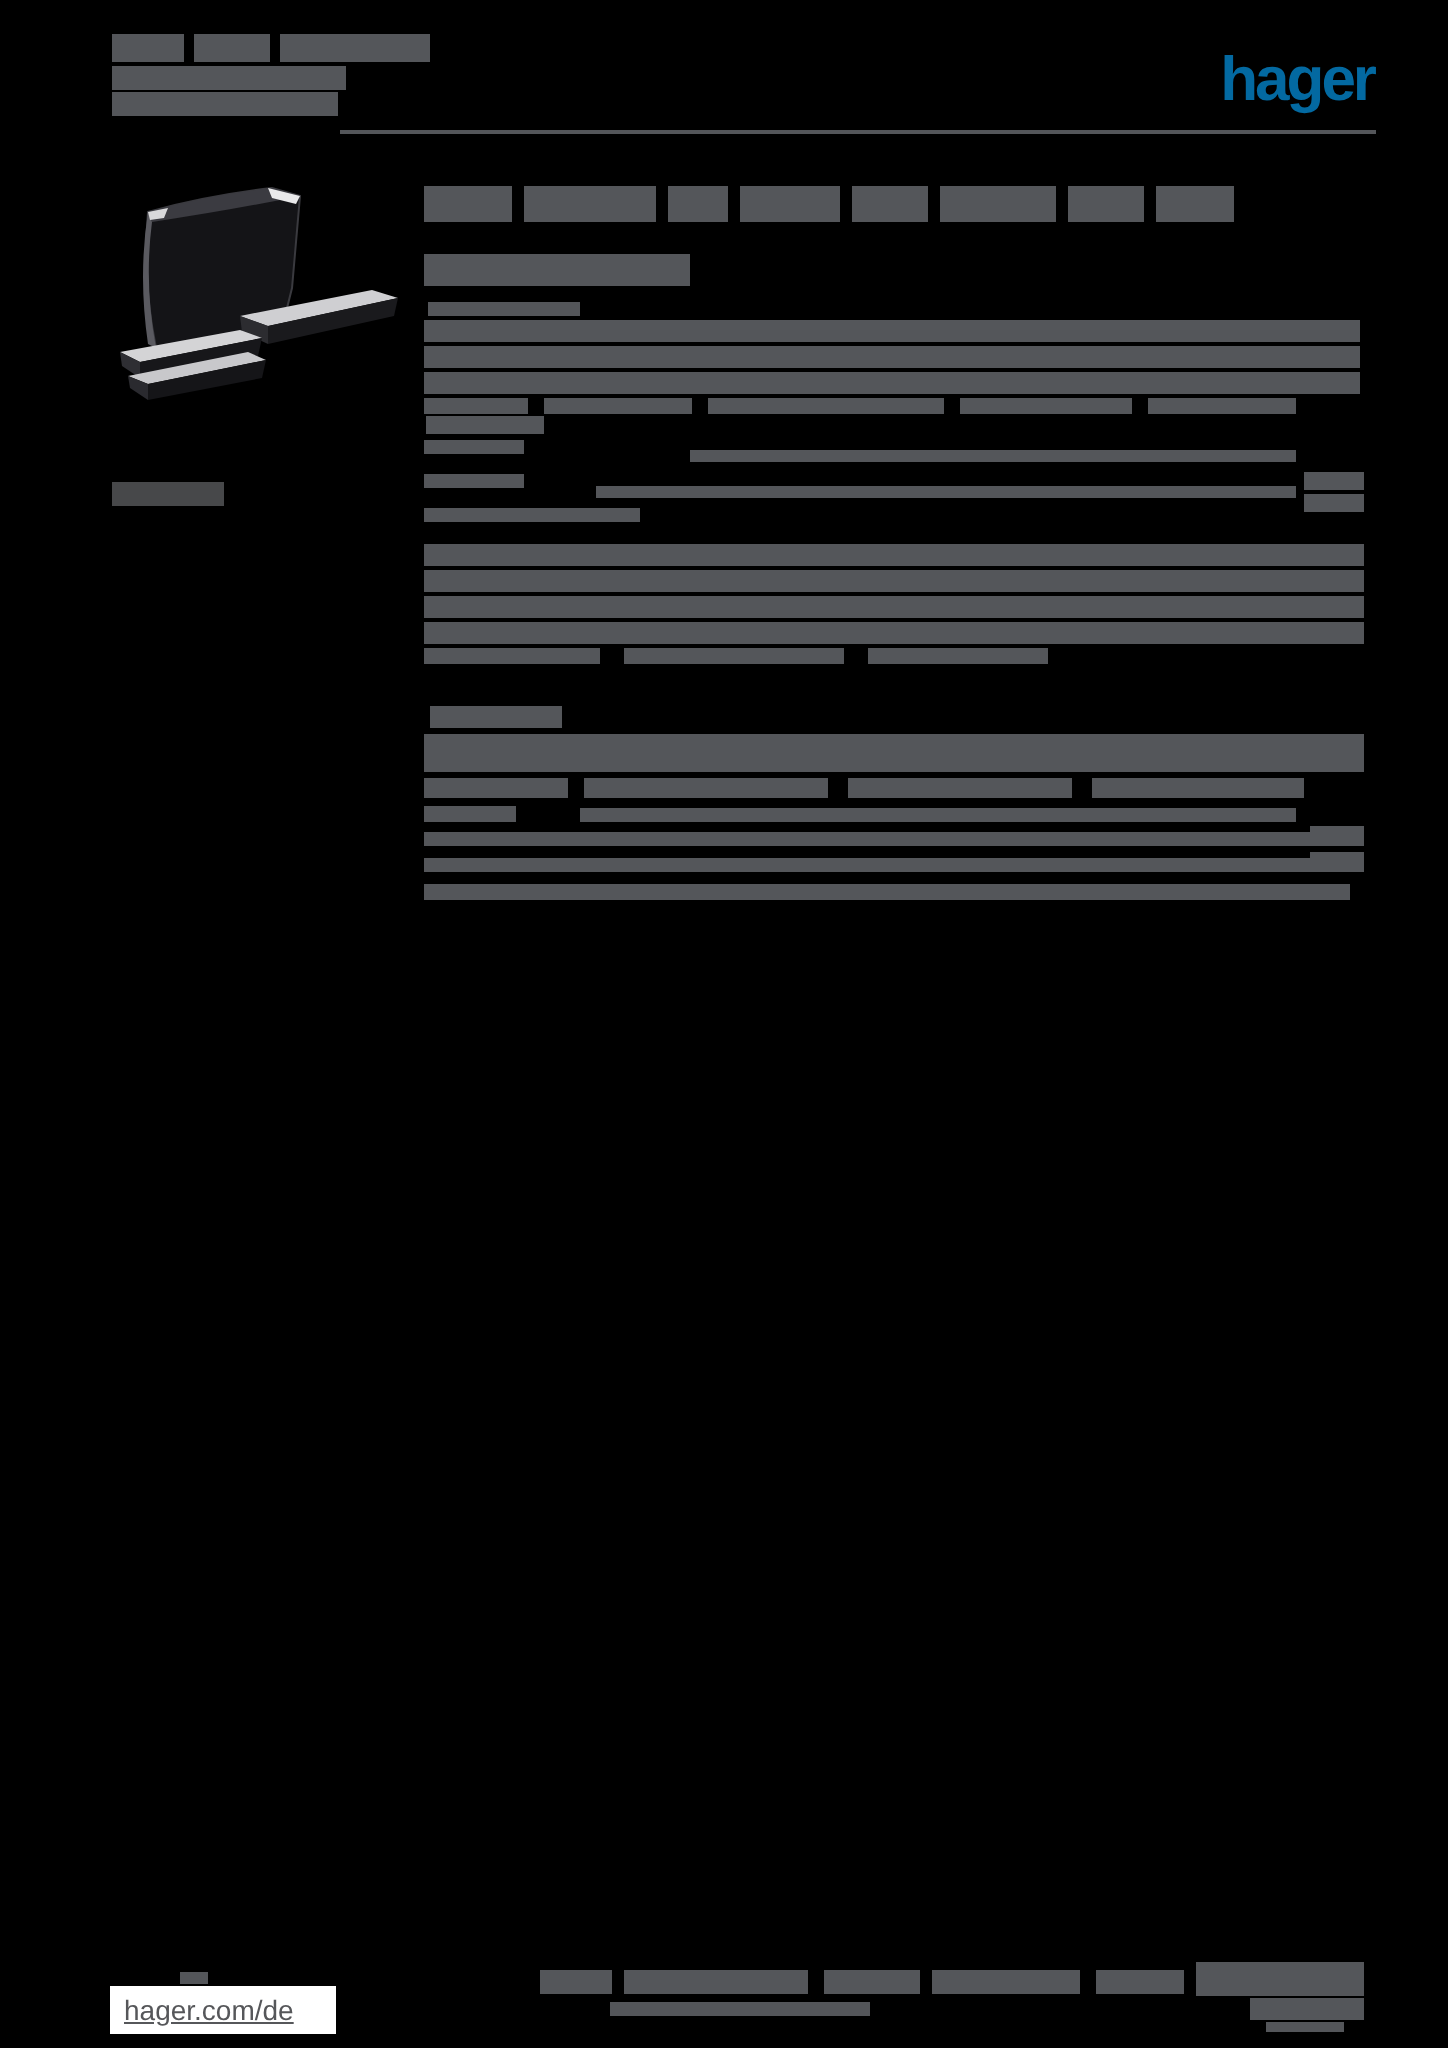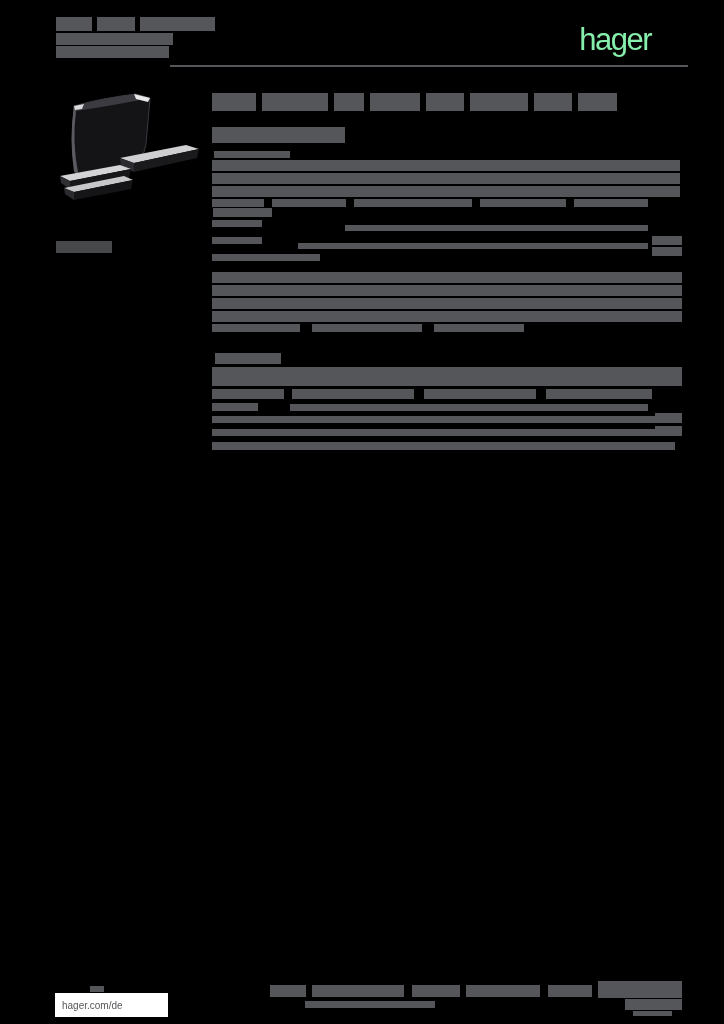--- a/index.html
+++ b/index.html
@@ -1,27 +1,27 @@
 <!DOCTYPE html>
 <html><head>
 <meta charset="utf-8">
 <style>
   html,body{margin:0;padding:0;background:#000;}
   #stage{position:relative;width:724px;height:1024px;background:#000;overflow:hidden;
          font-family:"Liberation Sans", sans-serif;}
   .layer{position:absolute;left:0;top:0;width:724px;height:1024px;pointer-events:none;}
   .bar{position:absolute;background:#54565a;}
-  #hager-logo{position:absolute;left:559px;top:22px;width:92px;height:36px;
-              color:#86efac;font-size:31px;font-weight:400;letter-spacing:-1.5px;
+  #hager-logo{position:absolute;left:595px;top:22px;width:92px;height:36px;
+              color:#0369a1;font-size:31px;font-weight:700;letter-spacing:-1.5px;
               line-height:36px;text-align:right;}
   #header-rule{position:absolute;left:170px;top:65px;width:518px;height:2px;background:#54565a;}
   #product-image{position:absolute;left:58px;top:92px;width:145px;height:112px;}
   #footer-sitebox{position:absolute;left:55px;top:993px;width:113px;height:24px;
                   background:#ffffff;display:flex;align-items:center;}
-  #footer-sitebox span{color:#56575a;font-size:10px;padding-left:7px;letter-spacing:0;}
+  #footer-sitebox span{color:#56575a;font-size:14px;padding-left:7px;letter-spacing:0;text-decoration:underline;}
 </style>
 </head>
 <body>
 
 <div id="stage">
 
   <div class="layer">
       <div class="bar" style="left: 56px; top: 17px; width: 36px; height: 14px; background: rgb(84, 86, 90);"></div>
       <div class="bar" style="left: 97px; top: 17px; width: 38px; height: 14px; background: rgb(84, 86, 90);"></div>
       <div class="bar" style="left: 140px; top: 17px; width: 75px; height: 14px; background: rgb(84, 86, 90);"></div>

